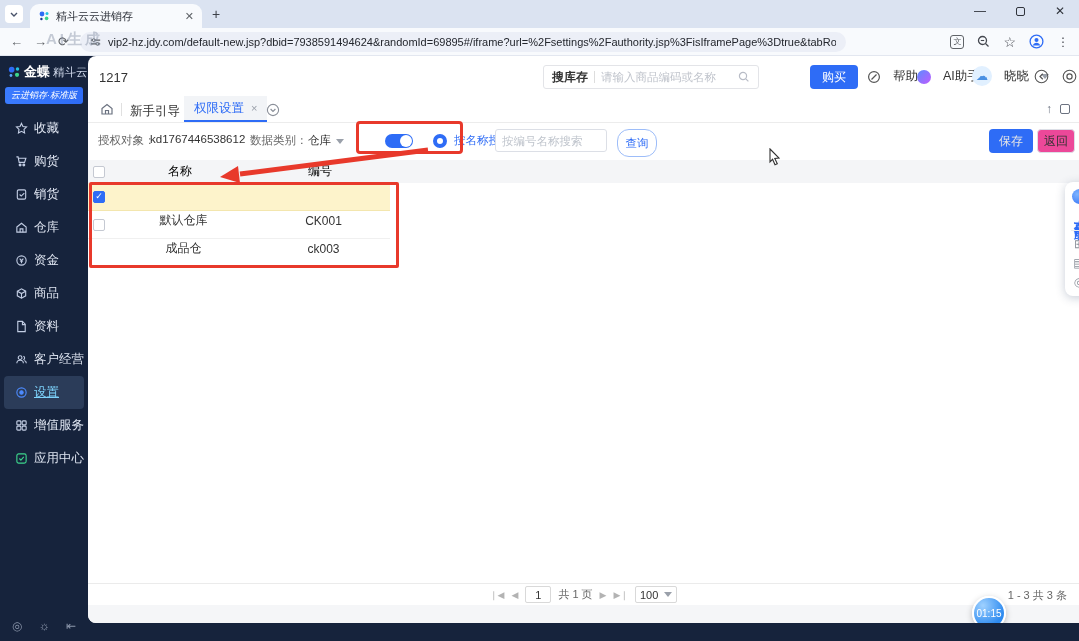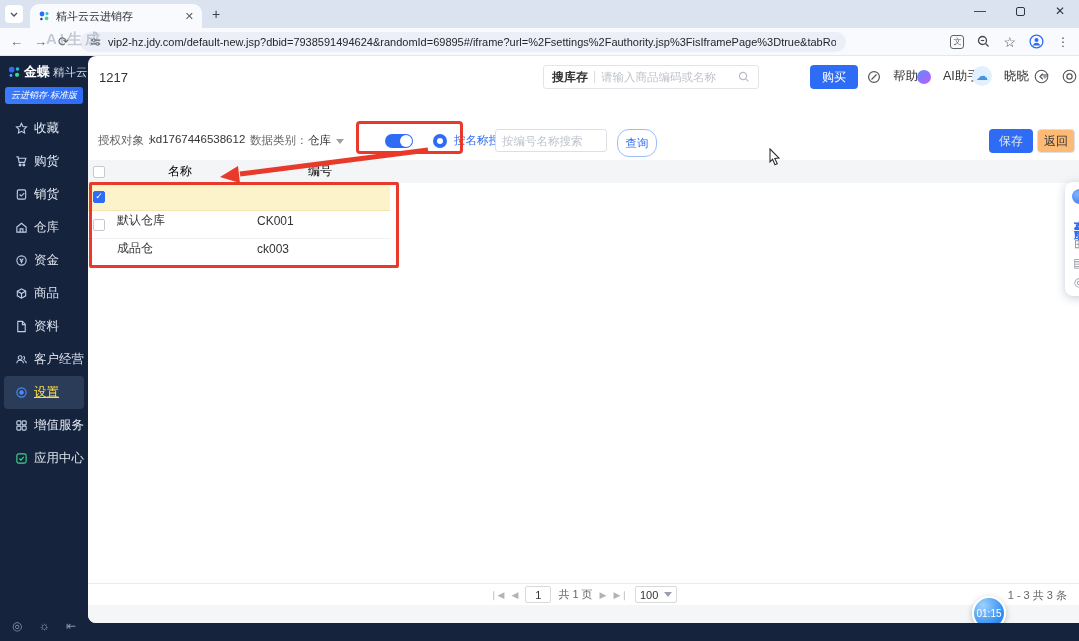--- a/index.html
+++ b/index.html
@@ -37,21 +37,21 @@
   .sidebar { position:absolute; left:0; top:56px; bottom:0; width:88px; background:#16233c; }
   .logo { display:flex; align-items:center; gap:3px; padding:7px 0 0 7px; }
   .logo-b { color:#fff; font-weight:bold; font-size:13px; }
   .logo-l { color:#cfd8ea; font-size:11.5px; }
   .badge { margin:6px 5px 0 5px; background:linear-gradient(90deg,#3a7bff,#2e6cf6); color:#fff;
     font-size:9px; font-style:italic; text-align:center; border-radius:3px; padding:2px 0; }
   .menu { margin-top:8px; }
   .mi { height:33px; display:flex; align-items:center; gap:6px; padding-left:11px;
     color:#dfe5f1; font-size:12.5px; margin:0 4px; border-radius:4px; }
   .mi .mi-ic { color:#c3cee4; display:flex; }
-  .mi.active { background:#2b3c59; color:#fde047;text-decoration:underline; }
+  .mi.active { background:#2b3c59; color:#7dd3fc;text-decoration:underline; }
   .mi.active .mi-ic { color:#4d8bff; }
   .mi.green .mi-ic { color:#3dd68c; }
   .sb-foot { position:absolute; bottom:8px; left:0; right:0; display:flex;
     justify-content:space-between; padding:0 12px; color:#8b96ab; font-size:12px; }
   
   .content { position:absolute; left:88px; top:56px; right:0; bottom:18px; background:#fff;
     border-radius:8px 0 0 8px; overflow:hidden; }
   
   .ws-num { position:absolute; left:11px; top:14px; font-size:13px; color:#333; }
   .searchbox { position:absolute; left:455px; top:9px; width:216px; height:24px;
@@ -93,30 +93,30 @@
   .radio { position:absolute; left:345px; top:11px; width:14px; height:14px; border-radius:50%;
     border:4px solid #2e6cf6; background:#fff; }
   .rlabel { position:absolute; left:366px; top:10px; color:#2e6cf6; white-space:nowrap; }
   .finput { position:absolute; left:407px; top:6px; width:112px; height:23px; border:1px solid #dcdfe6;
     border-radius:3px; font-size:11.5px; color:#333; padding:0 6px; font-family:inherit; }
   .finput::placeholder { color:#bfc4cc; }
   .btn-query { position:absolute; left:529px; top:6px; width:40px; height:28px; background:#fff;
     border:1px solid #9dbdf9; color:#2e6cf6; border-radius:12px; font-size:11.5px; }
   .btn-save { position:absolute; right:46px; top:6px; width:44px; height:24px; background:#2e6cf6;
     color:#e5e5e5; border:none; border-radius:4px; font-size:12px; }
-  .btn-back { position:absolute; right:4px; top:6px; width:38px; height:24px; background:#fdba74;
+  .btn-back { position:absolute; right:4px; top:6px; width:38px; height:24px; background:#ec4899;
     color:#333; border:1px solid #dcdfe6; border-radius:4px; font-size:12px; }
   
   .thead { position:absolute; left:0; right:0; top:104px; height:23px; background:#f4f5f7;
     display:flex; align-items:center; font-size:12px; color:#000000; }
   .tc-check { width:22px; display:flex; justify-content:center; }
   .tc-name, .tc-code { width:140px; text-align:center; }
   .tbody { position:absolute; left:0; top:127px; width:302px; }
   .trow { height:28px; display:flex; align-items:center; border-bottom:1px solid #f0f0f0; font-size:12px; color:#333; }
-  .trow .tc-name, .trow .tc-code { text-align:left; padding-left:7px;margin-top:48px; }
+  .trow .tc-name, .trow .tc-code { text-align:center; padding-left:7px;margin-top:48px; }
   .trow.hl { background:#fdf3cb; border-bottom-color:#f3e6ae; }
   .trow.alt { background:#fbfbfc; }
   .cb { width:12px; height:12px; border:1px solid #c5c9d2; border-radius:2px; background:#fff;
     display:flex; align-items:center; justify-content:center; }
   .cb.checked { background:#2e6cf6; border-color:#2e6cf6; color:#fff; font-size:9px; line-height:1; }
   
   .pgbar { position:absolute; left:0; right:0; top:527px; height:22px; border-top:1px solid #ebebeb;
     background:#fff; display:flex; align-items:center; justify-content:center; gap:7px;
     color:#b3b3b3; font-size:9px; }
   .pg-in { width:26px; height:17px; border:1px solid #d9d9d9; border-radius:2px; text-align:center;
@@ -358,20 +358,38 @@
   </div>
   <svg class="ic hic i-restore" width="15" height="15" viewBox="0 0 15 15">
     <circle cx="7.5" cy="7.5" r="6.3" fill="none" stroke="#555" stroke-width="1.1"></circle>
       <path d="M8.8 4.8L6 7.5l2.8 2.7" fill="none" stroke="#555" stroke-width="1.2"></path>
   </svg>
   <svg class="ic hic i-gearcirc" width="15" height="15" viewBox="0 0 15 15">
     <circle cx="7.5" cy="7.5" r="6.3" fill="none" stroke="#555" stroke-width="1.1"></circle>
       <circle cx="7.5" cy="7.5" r="2.6" fill="none" stroke="#555" stroke-width="1.2"></circle>
   </svg>
 
+  <div class="tabbar">
+    <svg class="ic tb-home" width="14" height="14" viewBox="0 0 14 14">
+      <path d="M2 6.5L7 2.5l5 4V12H2z" fill="none" stroke="#6b7280" stroke-width="1.2"></path>
+        <path d="M5.5 12V8.5h3V12" fill="none" stroke="#6b7280" stroke-width="1.2"></path>
+    </svg>
+    <span class="tb-sep"></span>
+    <span class="tb-tab1">新手引导</span>
+    <div class="tb-active">
+      <span>权限设置</span>
+      <span class="x">×</span>
+    </div>
+    <svg class="ic tb-more" width="14" height="14" viewBox="0 0 14 14">
+      <circle cx="7" cy="7" r="5.6" fill="none" stroke="#8a8f99" stroke-width="1.1"></circle>
+        <path d="M4.6 6l2.4 2.4L9.4 6" fill="none" stroke="#8a8f99" stroke-width="1.2"></path>
+    </svg>
+    <span class="tb-up">↑</span>
+    <span class="tb-exp"></span>
+  </div>
 
   <div class="frow">
     <span class="f-abs lab" style="left:10px">授权对象：</span>
     <span class="f-abs val" style="left:62px">kd1767446538612</span>
     <span class="f-abs lab" style="left:162px">数据类别：</span>
     <span class="f-abs val" style="left:220px">
       <span>仓库</span>
     </span>
     <span class="f-abs" style="left:248px;top:12px"><span class="caret"></span></span>
     <div class="toggle">

